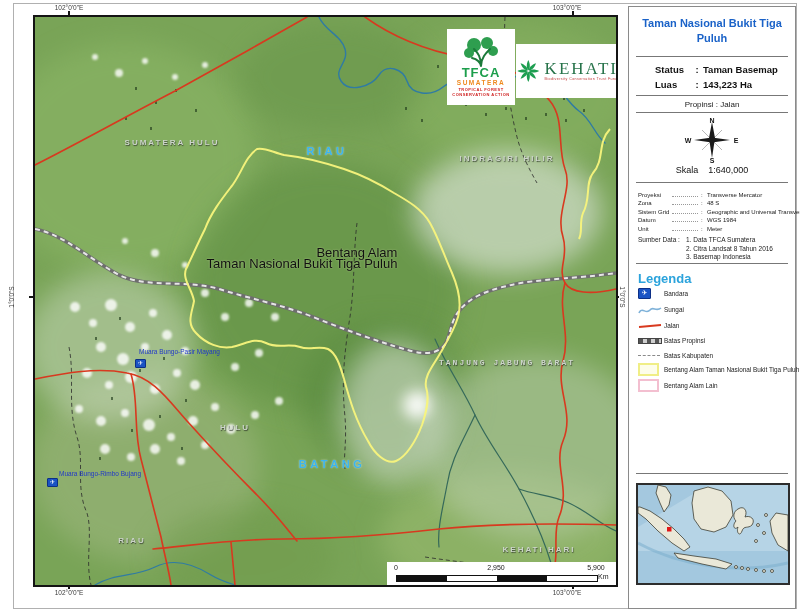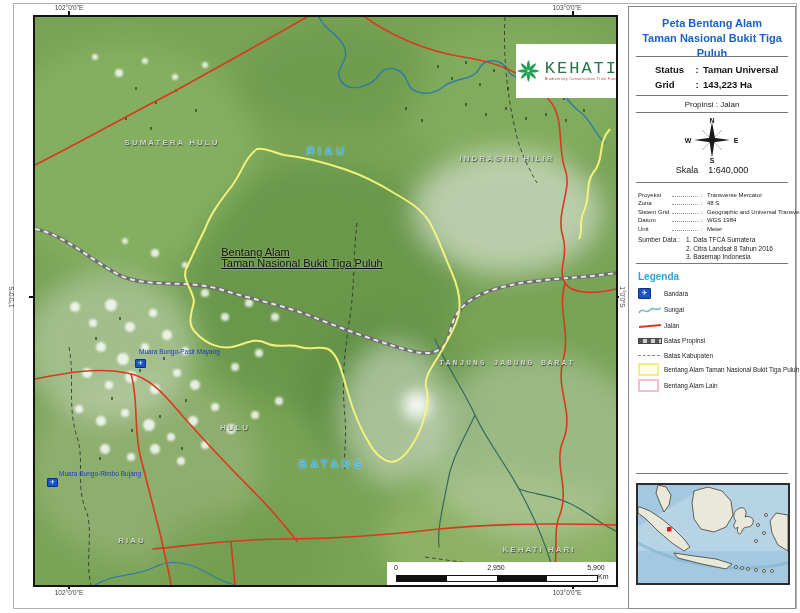--- a/index.html
+++ b/index.html
@@ -13,32 +13,32 @@
   .coord.h{transform:translateX(-50%);}
   .coord.vl{transform:translate(-50%,-50%) rotate(-90deg);}
   .coord.vr{transform:translate(-50%,-50%) rotate(90deg);}
   .tick{position:absolute;background:#141414;}
   
   .mlabel{position:absolute;transform:translateX(-50%);white-space:nowrap;}
   .district{font-size:8px;font-weight:bold;letter-spacing:2px;color:#ccd4ca;
     text-shadow:0.6px 0.8px 1px rgba(50,60,45,.85);}
   .province{font-size:11px;font-weight:bold;letter-spacing:3.5px;color:#3cb4ee;
     text-shadow:0 0 2px rgba(255,255,255,.6);}
-  .parklabel{font-size:11px;color:#101010;text-align:left;line-height:11px;text-shadow:0 0 2px rgba(190,210,150,.8);text-decoration:underline;}
+  .parklabel{font-size:13px;color:#101010;text-align:right;line-height:11px;text-shadow:0 0 2px rgba(190,210,150,.8);}
   .airportlabel{font-size:6.5px;color:#2038c8;transform:none;}
   .airport-ico{position:absolute;width:9px;height:7px;background:#1a53c4;border:1px solid #0c2f86;border-radius:1px;
     color:#fff;font-size:6px;line-height:6px;text-align:center;}
   
   .logo{position:absolute;background:#fff;display:flex;flex-direction:column;align-items:center;justify-content:center;}
   .logo-tfca{left:412px;top:12px;width:68px;height:76px;}
   .tfca-name{font-size:13px;font-weight:bold;color:#1c9e4c;letter-spacing:1px;line-height:12px;}
   .tfca-sub{font-size:6.5px;font-weight:bold;color:#ef8a1f;letter-spacing:1.5px;line-height:8px;}
   .tfca-tiny{font-size:4px;font-weight:bold;color:#cf2020;letter-spacing:.5px;line-height:5px;text-align:center;}
   .logo-kehati{left:481px;top:27px;width:102px;height:54px;flex-direction:row;gap:4px;}
-  .kehati-name{font-family:Liberation Mono, monospace;font-size:17px;color:#27734a;letter-spacing:2px;line-height:17px;}
+  .kehati-name{font-family:Liberation Serif, serif;font-size:17px;color:#27734a;letter-spacing:2px;line-height:17px;}
   .kehati-sub{font-size:3.6px;color:#c03535;letter-spacing:.4px;line-height:5px;}
   
   .scalebar{position:absolute;left:352px;top:545px;width:229px;height:23px;background:#fff;}
   .sb-bar{position:absolute;left:9px;top:13px;width:200px;height:5px;border:1px solid #111;display:flex;}
   .sb-seg{flex:1 1 0;}
   .sb-b{background:#111;} .sb-w{background:#fff;}
   .sb-num{position:absolute;top:2px;font-size:7px;color:#222;transform:translateX(-50%);}
   .sb-unit{position:absolute;top:11px;left:211px;font-size:7px;color:#222;}
   
   .panel{position:absolute;left:628px;top:6px;width:166px;height:601px;background:#fff;border:1px solid #8a8a8a;}
@@ -54,21 +54,21 @@
   .p-skala .sk-l{margin-right:10px;}
   .p-proj{position:absolute;top:182px;left:9px;right:3px;font-size:6px;color:#222;}
   .p-proj .prow{display:flex;align-items:flex-end;height:8.6px;white-space:nowrap;}
   .p-proj .plab{width:34px;flex:none;}
   .p-proj .leader{flex:0 0 26px;border-bottom:1px dotted #999;height:4px;margin:0 3px 1px 0;}
   .p-proj .pcol{width:6px;flex:none;}
   .p-proj .pval{flex:none;}
   .p-sumber{position:absolute;top:229px;left:9px;right:3px;font-size:6.5px;color:#222;display:flex;}
   .p-sumber .slab{width:48px;flex:none;}
   .p-sumber .sitems div{line-height:8.5px;}
-  .p-legend-title{position:absolute;top:264px;left:9px;font-size:10px;font-weight:bold;color:#2ba3dc;}
+  .p-legend-title{position:absolute;top:264px;left:9px;font-size:13px;font-weight:bold;color:#2ba3dc;}
   .lrow{position:absolute;left:9px;right:3px;height:13px;display:flex;align-items:center;}
   .lico{width:26px;flex:none;display:flex;align-items:center;justify-content:flex-start;}
   .llab{font-size:6.4px;color:#222;white-space:nowrap;}
   .lg-airport{width:11px;height:9px;background:#1a53c4;border:1px solid #0c2f86;border-radius:1px;color:#fff;
     font-size:7px;line-height:8px;text-align:center;display:inline-block;}
   .lg-prov{width:22px;height:4px;border:1px solid #444;
     background:repeating-linear-gradient(90deg,#555 0 4px,#cfcfcf 4px 8px);}
   .lg-kab{width:22px;border-top:1.6px dashed #8a8a8a;height:0;}
   .lg-park{width:17px;height:9px;background:#fdfde9;border:2px solid #f0ee86;}
   .lg-lain{width:17px;height:9px;background:#fff;border:2px solid #f3bfd0;}
@@ -261,20 +261,33 @@
       <div class="mlabel district" style="left:504px;top:528px;">KEHATI HARI</div>
       <div class="mlabel parklabel" style="left:267px;top:230px;">
         <div>Bentang Alam</div>
         <div>Taman Nasional Bukit Tiga Puluh</div>
       </div>
       <div class="mlabel airportlabel" style="left:104px;top:331px;transform:none;">Muara Bungo-Pasir Mayang</div>
       <div class="airport-ico" style="left:100px;top:342px;"><span>✈</span></div>
       <div class="mlabel airportlabel" style="left:24px;top:453px;transform:none;">Muara Bungo-Rimbo Bujang</div>
       <div class="airport-ico" style="left:12px;top:461px;"><span>✈</span></div>
 
+      <div class="logo logo-tfca">
+        <svg width="38" height="30" viewBox="0 0 38 30">
+          <circle cx="12" cy="8" r="7" fill="#2e9e4f"></circle>
+          <circle cx="25" cy="6" r="6" fill="#2e9e4f"></circle>
+          <circle cx="31" cy="14" r="5" fill="#2e9e4f"></circle>
+          <circle cx="7" cy="16" r="5" fill="#2e9e4f"></circle>
+          <path d="M19,29 C19,20 16,16 12,12 M19,29 C19,21 24,16 28,12 M19,29 C18,24 14,22 10,21" stroke="#1c7a3a" stroke-width="2" fill="none" stroke-linecap="round"></path>
+        </svg>
+        <div class="tfca-name">TFCA</div>
+        <div class="tfca-sub">SUMATERA</div>
+        <div class="tfca-tiny">TROPICAL FOREST</div>
+        <div class="tfca-tiny">CONSERVATION ACTION</div>
+      </div>
       <div class="logo logo-kehati">
         <svg width="36" height="36" viewBox="-18 -18 36 36">
           <g fill="#1d9e50">
             <path d="M0,-16 C3,-10 3,-4 0,-1 C-3,-4 -3,-10 0,-16 Z"></path>
             <path d="M0,-16 C3,-10 3,-4 0,-1 C-3,-4 -3,-10 0,-16 Z" transform="rotate(45)"></path>
             <path d="M0,-16 C3,-10 3,-4 0,-1 C-3,-4 -3,-10 0,-16 Z" transform="rotate(90)"></path>
             <path d="M0,-16 C3,-10 3,-4 0,-1 C-3,-4 -3,-10 0,-16 Z" transform="rotate(135)"></path>
             <path d="M0,-16 C3,-10 3,-4 0,-1 C-3,-4 -3,-10 0,-16 Z" transform="rotate(180)"></path>
             <path d="M0,-16 C3,-10 3,-4 0,-1 C-3,-4 -3,-10 0,-16 Z" transform="rotate(225)"></path>
             <path d="M0,-16 C3,-10 3,-4 0,-1 C-3,-4 -3,-10 0,-16 Z" transform="rotate(270)"></path>
@@ -297,33 +310,32 @@
             <div class="sb-seg sb-w"></div>
             <div class="sb-seg sb-b"></div>
             <div class="sb-seg sb-w"></div>
         </div>
       </div>
     </div>
   </div>
 
   <div class="panel">
     <div class="p-title">
-      <div>Peta Bentang Alam</div>
       <div>Taman Nasional Bukit Tiga Puluh</div>
     </div>
     <div class="sep" style="top:49px;"></div>
 
     <div class="p-status">
       <div class="row">
         <span class="lab">Status</span>
         <span class="col">:</span>
-        <span>Taman Universal</span>
+        <span>Taman Basemap</span>
       </div>
       <div class="row">
-        <span class="lab">Grid</span>
+        <span class="lab">Luas</span>
         <span class="col">:</span>
         <span>143,223 Ha</span>
       </div>
     </div>
     <div class="sep" style="top:88px;"></div>
 
     <div class="p-propinsi">Propinsi : Jalan</div>
     <div class="sep" style="top:105px;"></div>
 
     <div class="p-compass">

